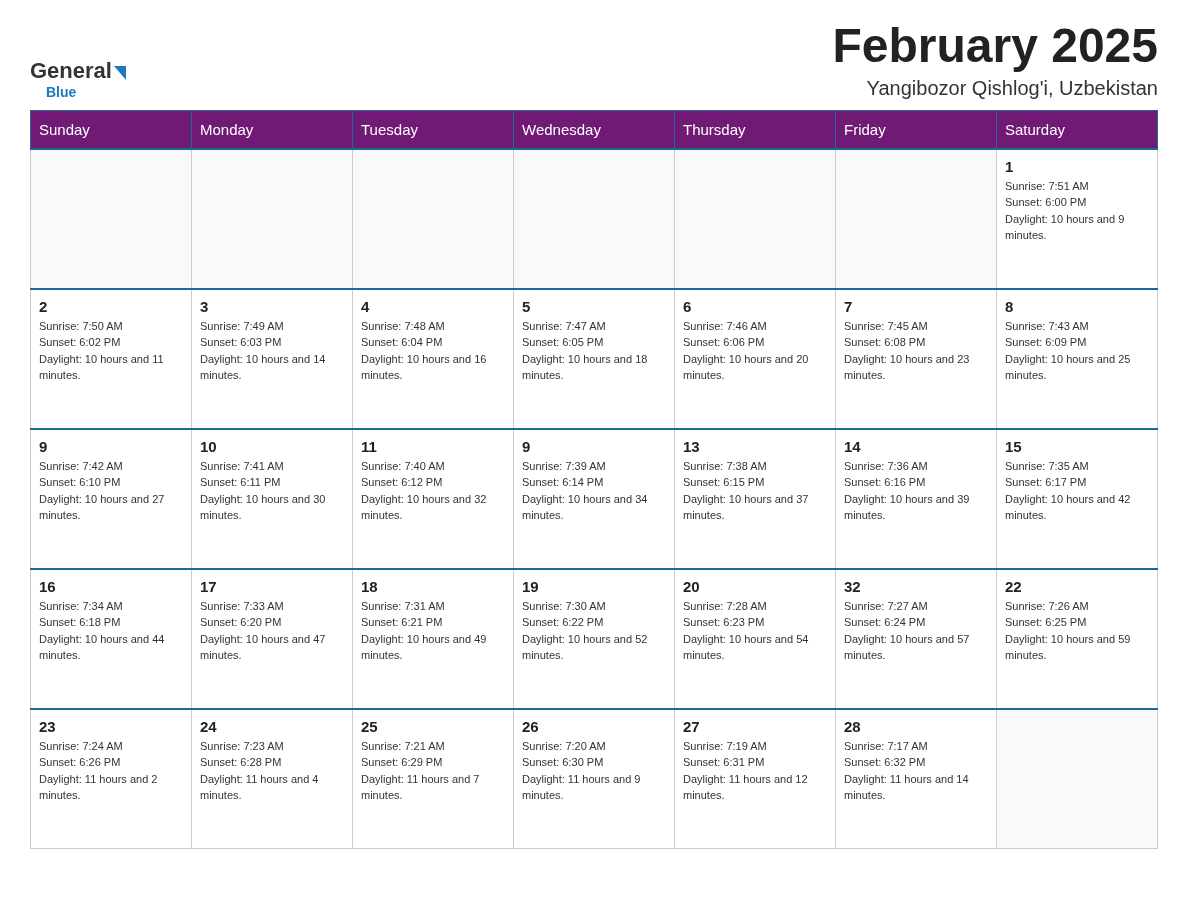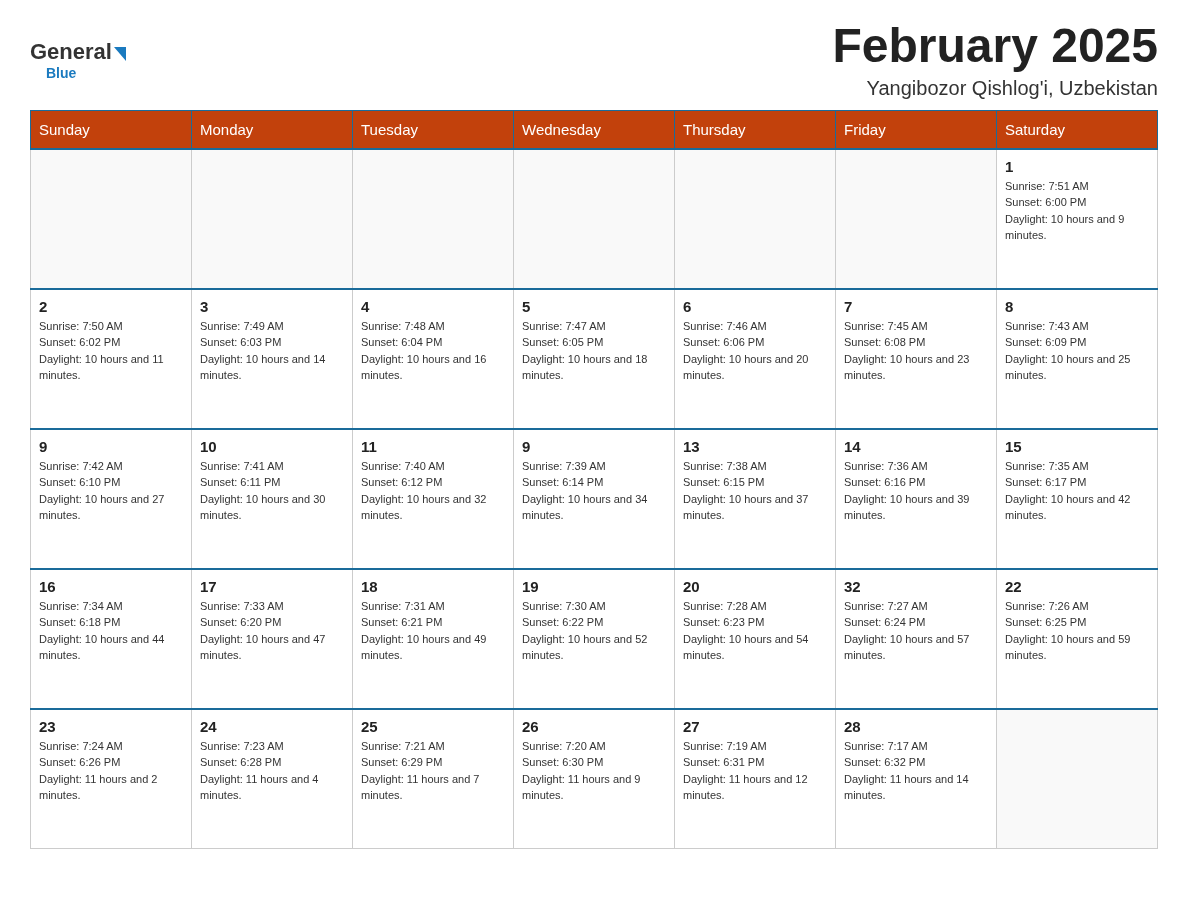--- a/index.html
+++ b/index.html
@@ -5,21 +5,21 @@
     * { box-sizing: border-box; margin: 0; padding: 0; }
     body {
       font-family: Arial, sans-serif;
       background: #fff;
       padding: 20px 30px;
       color: #333;
     }
     .header {
       display: flex;
       justify-content: space-between;
-      align-items: center;
+      align-items: flex-end;
       margin-bottom: 10px;
     }
     .logo {
       display: flex;
       flex-direction: column;
       align-items: flex-start;
     }
     .logo-top {
       display: flex;
       align-items: center;
@@ -57,21 +57,21 @@
       font-size: 20px;
       color: #333;
       margin-top: 4px;
     }
     .calendar {
       width: 100%;
       border-collapse: collapse;
       margin-top: 10px;
     }
     .calendar th {
-      background-color: #c2410c;
+      background-color: #701a75;
       color: #fff;
       padding: 10px 8px;
       text-align: left;
       font-size: 15px;
       font-weight: normal;
       border: 1px solid #1a6b9a;
     }
     .calendar td {
       vertical-align: top;
       padding: 8px;

